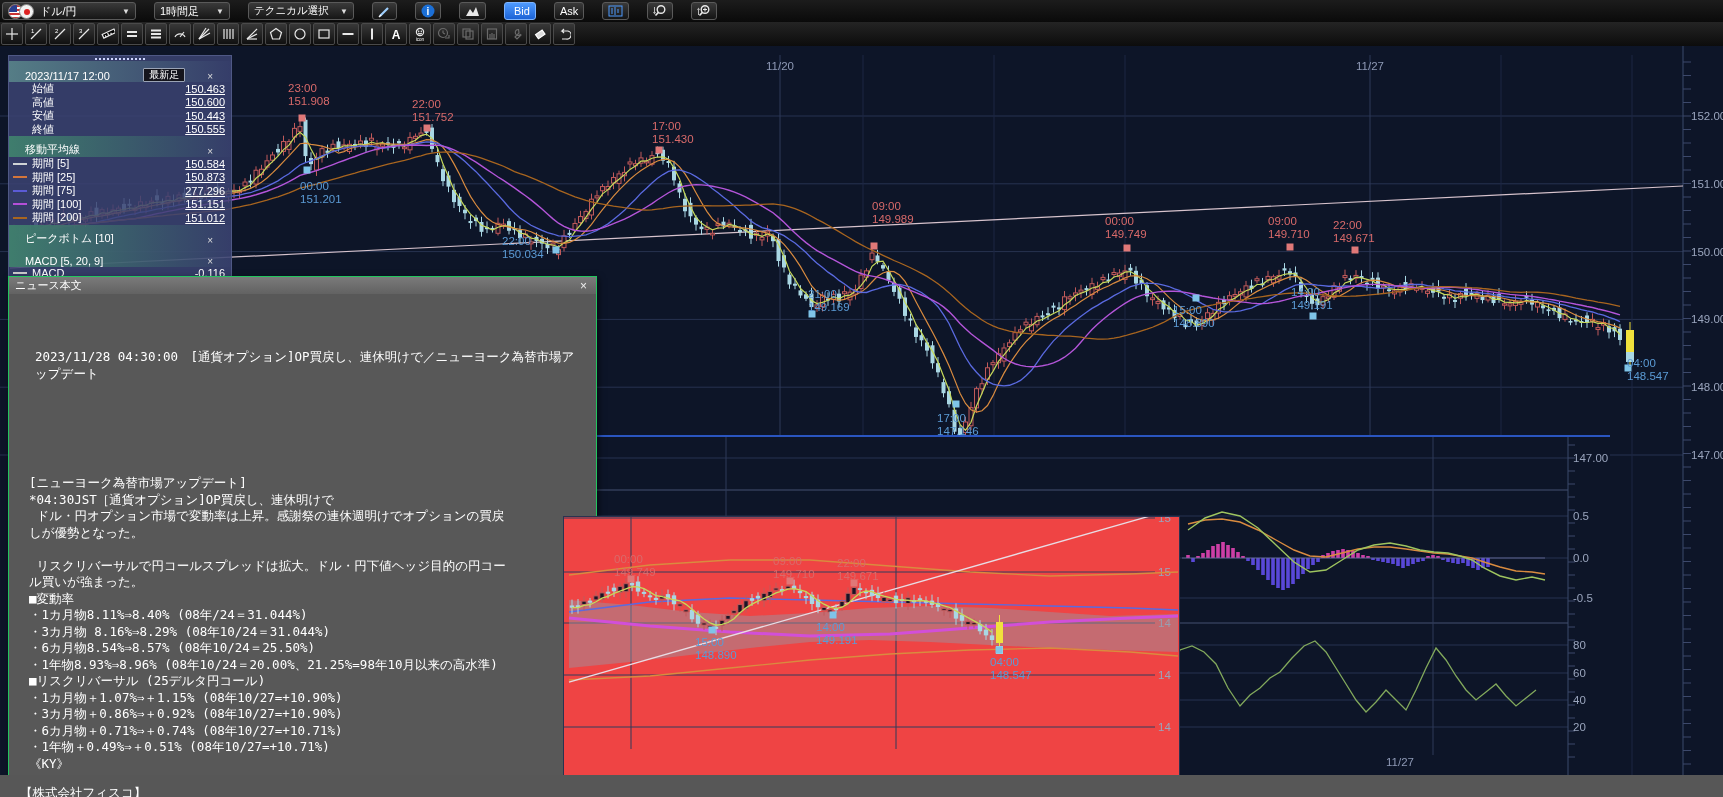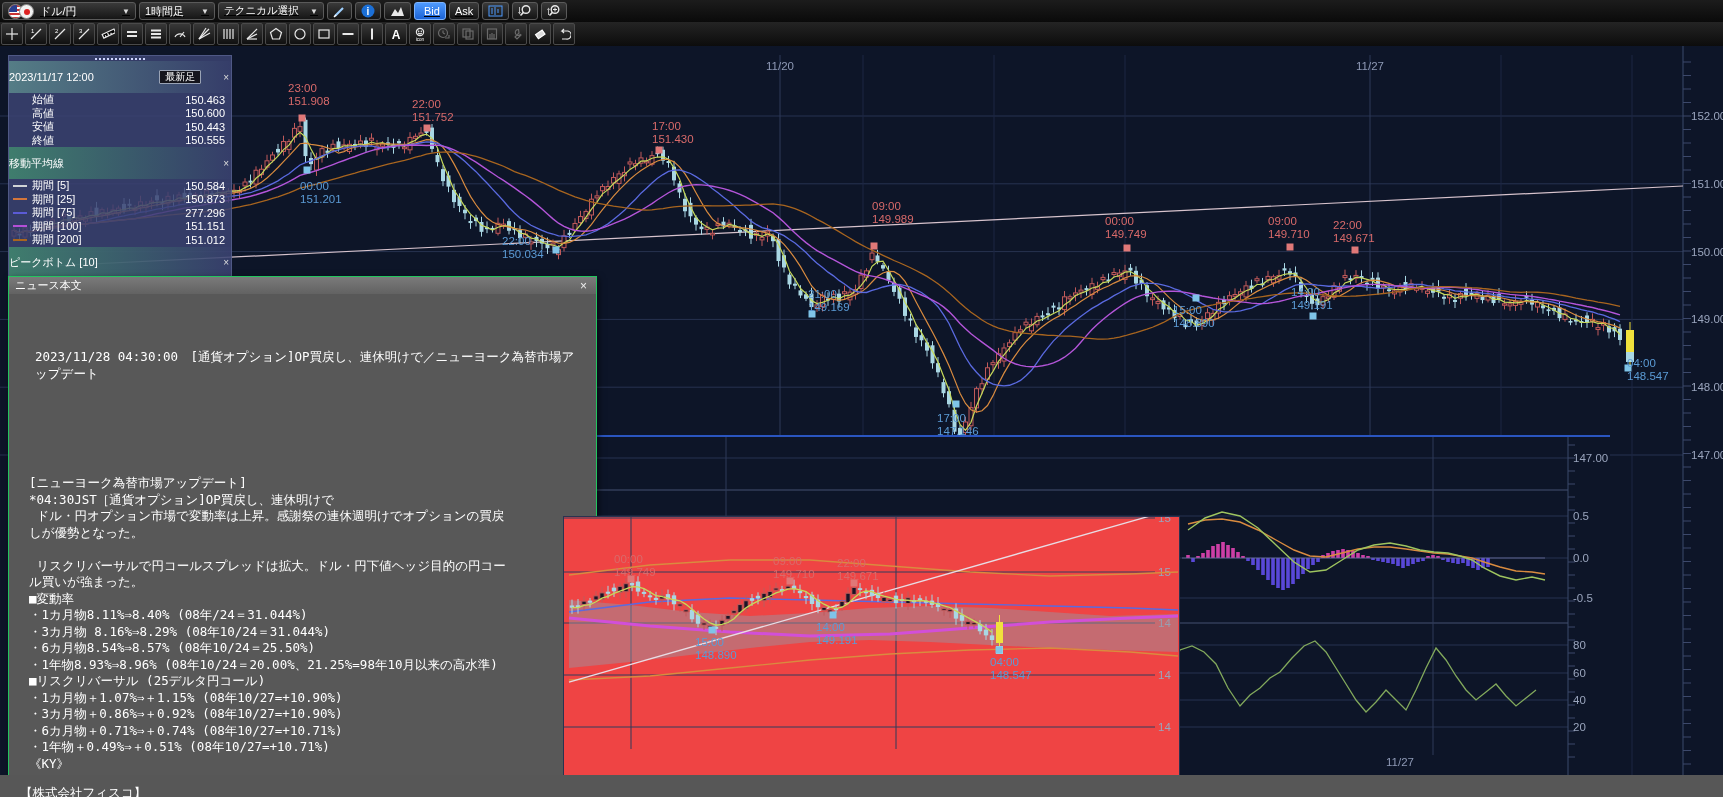--- a/index.html
+++ b/index.html
@@ -1,20 +1,20 @@
 <!DOCTYPE html>
 <html><head>
 <meta charset="utf-8">
 <style>
   html,body{margin:0;padding:0;background:#000;}
   #app{position:relative;width:1723px;height:797px;overflow:hidden;background:#0d1528;
        font-family:"Liberation Sans","DejaVu Sans",sans-serif;-webkit-font-smoothing:none;}
   
   #toolbar1{position:absolute;left:0;top:0;width:100%;height:22px;background:linear-gradient(#1c1c1c,#0a0a0a);
-            display:flex;align-items:center;gap:3px;padding-left:2px;box-sizing:border-box;z-index:30;text-decoration:underline;}
+            display:flex;align-items:center;gap:18px;padding-left:2px;box-sizing:border-box;z-index:30;}
   .tb-box{height:18px;display:flex;align-items:center;gap:4px;background:linear-gradient(#3a3a3a,#161616);
           border:1px solid #5a5a5a;border-radius:3px;color:#fff;font-size:11px;padding:0 5px;box-sizing:border-box;}
   .tb-caret{font-size:8px;color:#ddd;margin-left:6px;}
   .tb-btn{height:18px;min-width:20px;display:flex;align-items:center;justify-content:center;
           background:linear-gradient(#3a3a3a,#141414);border:1px solid #5a5a5a;border-radius:3px;
           color:#fff;font-size:11px;padding:0 5px;box-sizing:border-box;}
   .tb-btn.active{background:linear-gradient(#4f9bff,#1b63d6);border-color:#7db4ff;padding-left:9px;}
   .flagwrap{display:flex;align-items:center;margin-right:2px;}
   .flag{width:15px;height:15px;border-radius:50%;border:1px solid #888;box-sizing:border-box;}
   .flag-us{background:repeating-linear-gradient(#c33 0 2px,#fff 2px 4px);position:relative;overflow:hidden;}
@@ -27,31 +27,31 @@
             border-radius:2px;display:flex;align-items:center;justify-content:center;box-sizing:border-box;}
   .tool-btn.dim svg *{stroke:#6a6a6a;fill:none;}
   
   #main-chart{position:absolute;left:0;top:46px;width:1723px;height:751px;z-index:1;}
   #main-svg{position:absolute;left:0;top:0;}
   
   #left-panel{position:absolute;left:8px;top:55px;width:222px;z-index:5;background:rgba(59,66,114,0.86);
               font-size:11px;color:#fff;border:1px solid rgba(120,130,180,0.4);}
   #left-panel .grip{height:5px;display:flex;justify-content:center;align-items:center;}
   #left-panel .grip span{width:50px;border-top:2px dotted #cfd6ff;display:block;}
-  .lp-header{display:flex;align-items:center;height:32px;padding:0 0;
+  .lp-header{display:flex;align-items:flex-end;height:21px;padding:0 16px;
              background:linear-gradient(90deg,#557d86,rgba(59,66,114,0.2));}
   .lp-header.teal{background:linear-gradient(90deg,#3f7d6d,rgba(59,66,114,0.2));}
   .lp-header .ttl{flex:1;white-space:nowrap;overflow:hidden;}
   .lp-x{color:#ddd;font-size:10px;padding:0 2px;cursor:default;}
   .lp-btn{background:#15151d;border:1px solid #9aa3b5;color:#fff;font-size:10px;line-height:12px;
           padding:0 5px;margin-right:20px;border-radius:1px;}
   .lp-row{display:flex;align-items:center;height:13.5px;padding:0 6px 0 4px;}
   .lp-swatch{width:14px;border-top:2px solid #ccc;margin-right:5px;}
   .lp-label{flex:1;white-space:nowrap;}
-  .lp-val{}
+  .lp-val{text-decoration:underline;}
   
   #bottom-window{position:absolute;left:595px;top:435px;width:1015px;height:343px;background:#0d1528;
                  border-top:2px solid #2a55c0;z-index:8;}
   
   #mini-window{position:absolute;left:563px;top:516px;width:617px;height:290px;background:#ef4444;
                border:1px solid #2a3350;box-sizing:border-box;z-index:20;}
   
   #news-window{position:absolute;left:8px;top:276px;width:589px;height:515px;background:#585858;
                border:1px solid #22c55e;box-sizing:border-box;z-index:15;box-shadow:2px 2px 6px rgba(0,0,0,0.5);}
   #news-titlebar{height:17px;background:linear-gradient(#7a7a7a,#626262);display:flex;align-items:center;

